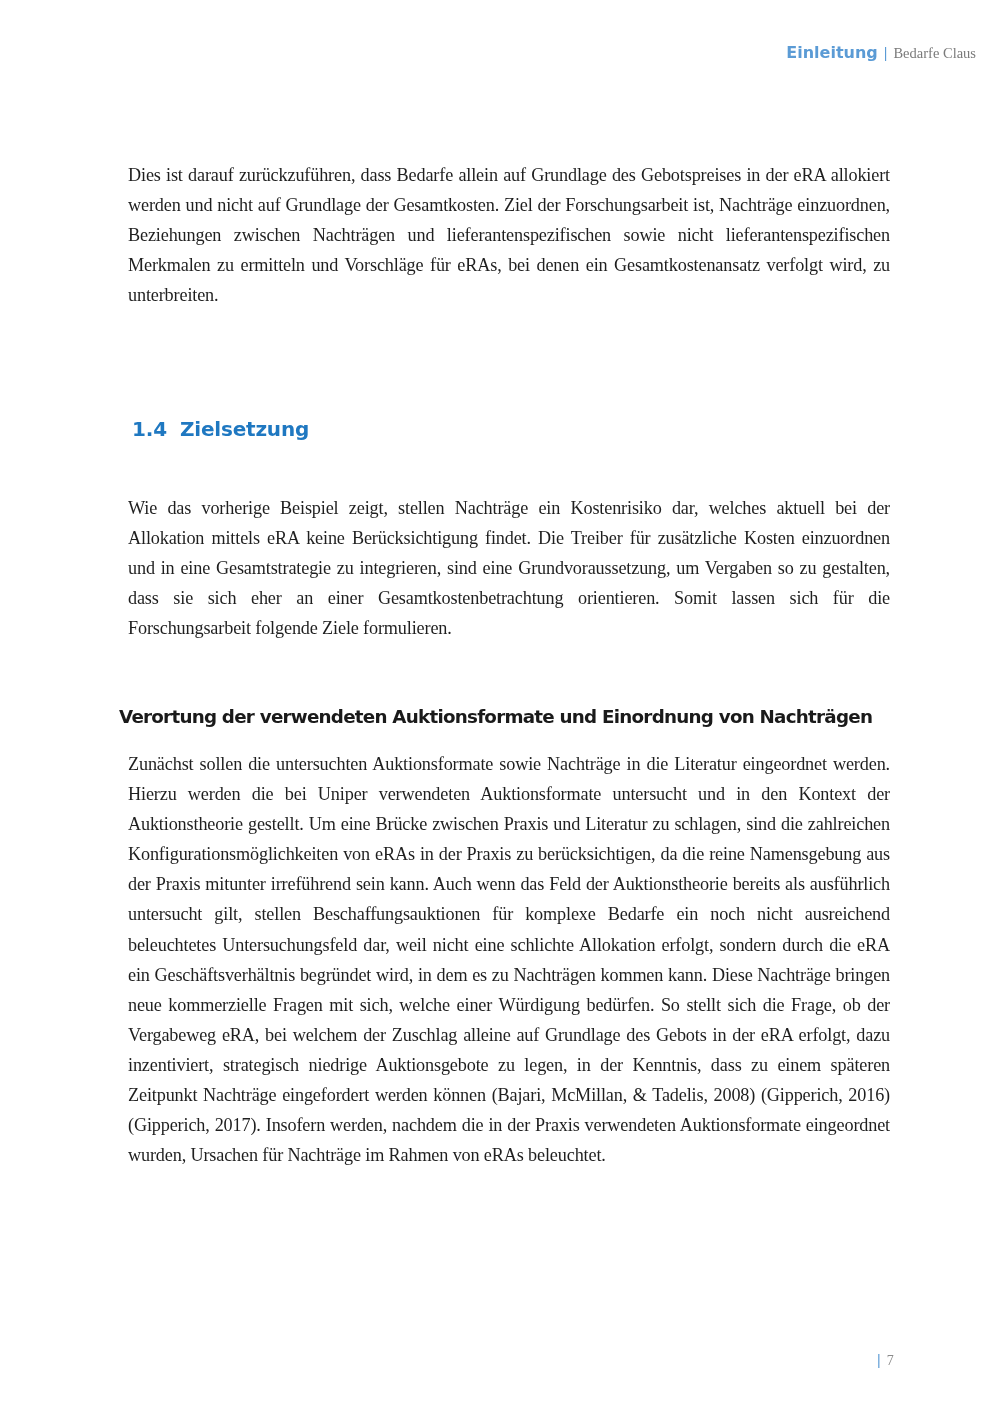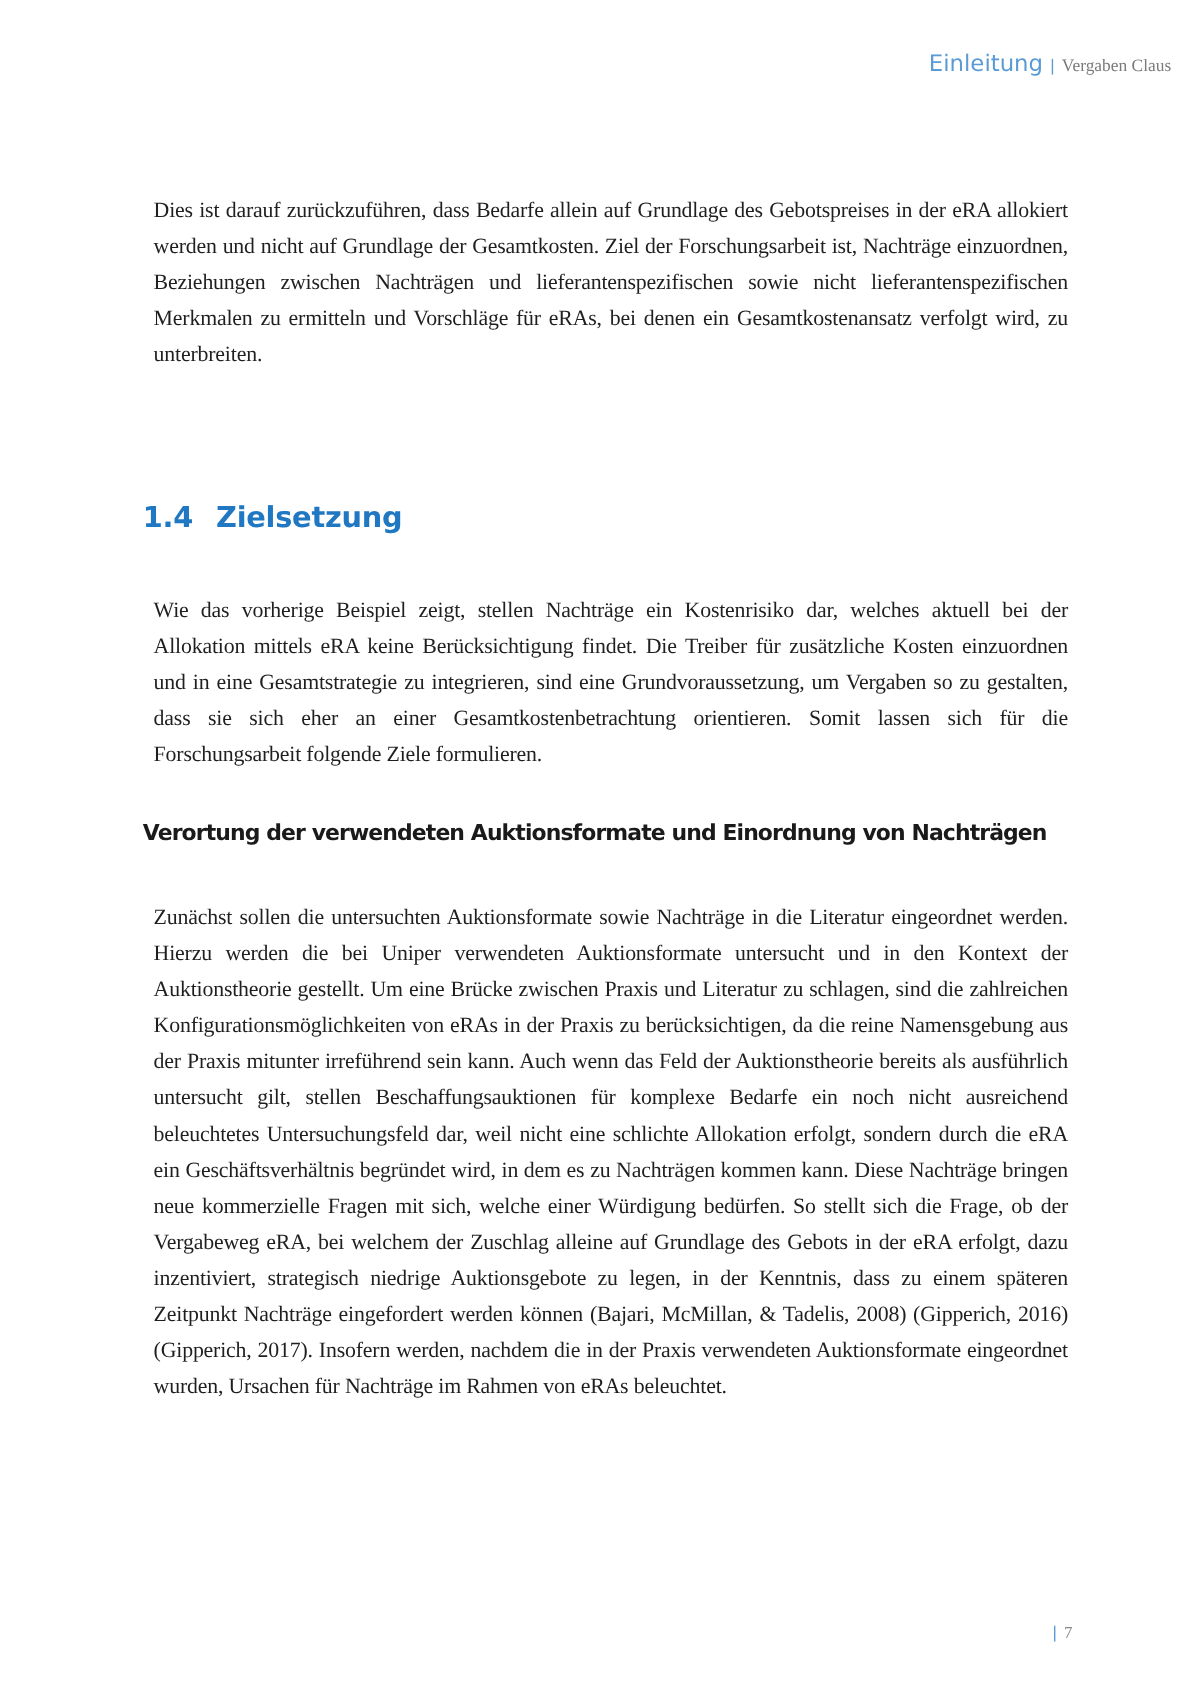--- a/index.html
+++ b/index.html
@@ -1,50 +1,50 @@
 <!DOCTYPE html>
 <html><head>
 <meta charset="utf-8">
 <style>
   html, body { margin: 0; padding: 0; background: #ffffff; }
   body { width: 1000px; height: 1414px; position: relative; overflow: hidden; }
   .page-header {
     position: absolute; top: 44px; right: 24px;
     font-size: 14px; line-height: 18px; white-space: nowrap;
   }
-  .hdr-section { font-family: "DejaVu Sans", sans-serif; font-weight: normal; color: #5b9bd5; font-size: 19px; }
+  .hdr-section { font-family: "DejaVu Sans", sans-serif; font-weight: bold; color: #5b9bd5; font-size: 16px; }
   .hdr-sep { font-family: "Liberation Sans", sans-serif; color: #5b9bd5; margin: 0 6px; }
   .hdr-author { font-family: "Liberation Serif", serif; color: #7a7a7a; font-size: 14.5px; }
   .para {
     position: absolute; left: 128px; width: 762px;
     font-family: "Liberation Serif", serif; font-size: 18.2px; line-height: 30.1px;
     color: #1f1f1f; text-align: justify; margin: 0; letter-spacing: -0.15px;
   }
   .h2 {
     position: absolute; left: 119px; top: 417px;
-    font-family: "DejaVu Sans", sans-serif; font-weight: bold; font-size: 24px; color: #1f78c1;
-    margin: 0; white-space: nowrap; letter-spacing: -0.2px;
+    font-family: "DejaVu Sans", sans-serif; font-weight: bold; font-size: 20px; color: #1f78c1;
+    margin: 0; white-space: nowrap; letter-spacing: -0.2px; text-align: center;
   }
   .h2 .num { display: inline-block; width: 61px; }
   .h3 {
-    position: absolute; left: 119px; top: 684px;
+    position: absolute; left: 119px; top: 706px;
     font-family: "DejaVu Sans", sans-serif; font-weight: bold; font-size: 18.3px; color: #1a1a1a;
     margin: 0; white-space: nowrap; letter-spacing: -0.75px;
   }
   .page-footer {
     position: absolute; top: 1352px; left: 877px;
     font-family: "Liberation Serif", serif; font-size: 14px; color: #8a8a8a; white-space: nowrap;
   }
   .ftr-sep { font-family: "Liberation Sans", sans-serif; color: #5b9bd5; margin-right: 6px; }
 </style>
 </head>
 <body>
 
 <div class="page-header">
-  <span class="hdr-section">Einleitung</span><span class="hdr-sep">|</span><span class="hdr-author">Vergaben Claus</span>
+  <span class="hdr-section">Einleitung</span><span class="hdr-sep">|</span><span class="hdr-author">Bedarfe Claus</span>
 </div>
 
 <p class="para" style="top:160px;">Dies ist darauf zurückzuführen, dass Bedarfe allein auf Grundlage des Gebotspreises in der eRA allokiert werden und nicht auf Grundlage der Gesamtkosten. Ziel der Forschungsarbeit ist, Nachträge einzuordnen, Beziehungen zwischen Nachträgen und lieferantenspezifischen sowie nicht lieferantenspezifischen Merkmalen zu ermitteln und Vorschläge für eRAs, bei denen ein Gesamtkostenansatz verfolgt wird, zu unterbreiten.</p>
 
 <h2 class="h2">
   <span class="num">1.4</span><span>Zielsetzung</span>
 </h2>
 
 <p class="para" style="top:493px;">Wie das vorherige Beispiel zeigt, stellen Nachträge ein Kostenrisiko dar, welches aktuell bei der Allokation mittels eRA keine Berücksichtigung findet. Die Treiber für zusätzliche Kosten einzuordnen und in eine Gesamtstrategie zu integrieren, sind eine Grundvoraussetzung, um Vergaben so zu gestalten, dass sie sich eher an einer Gesamtkostenbetrachtung orientieren. Somit lassen sich für die Forschungsarbeit folgende Ziele formulieren.</p>
 

